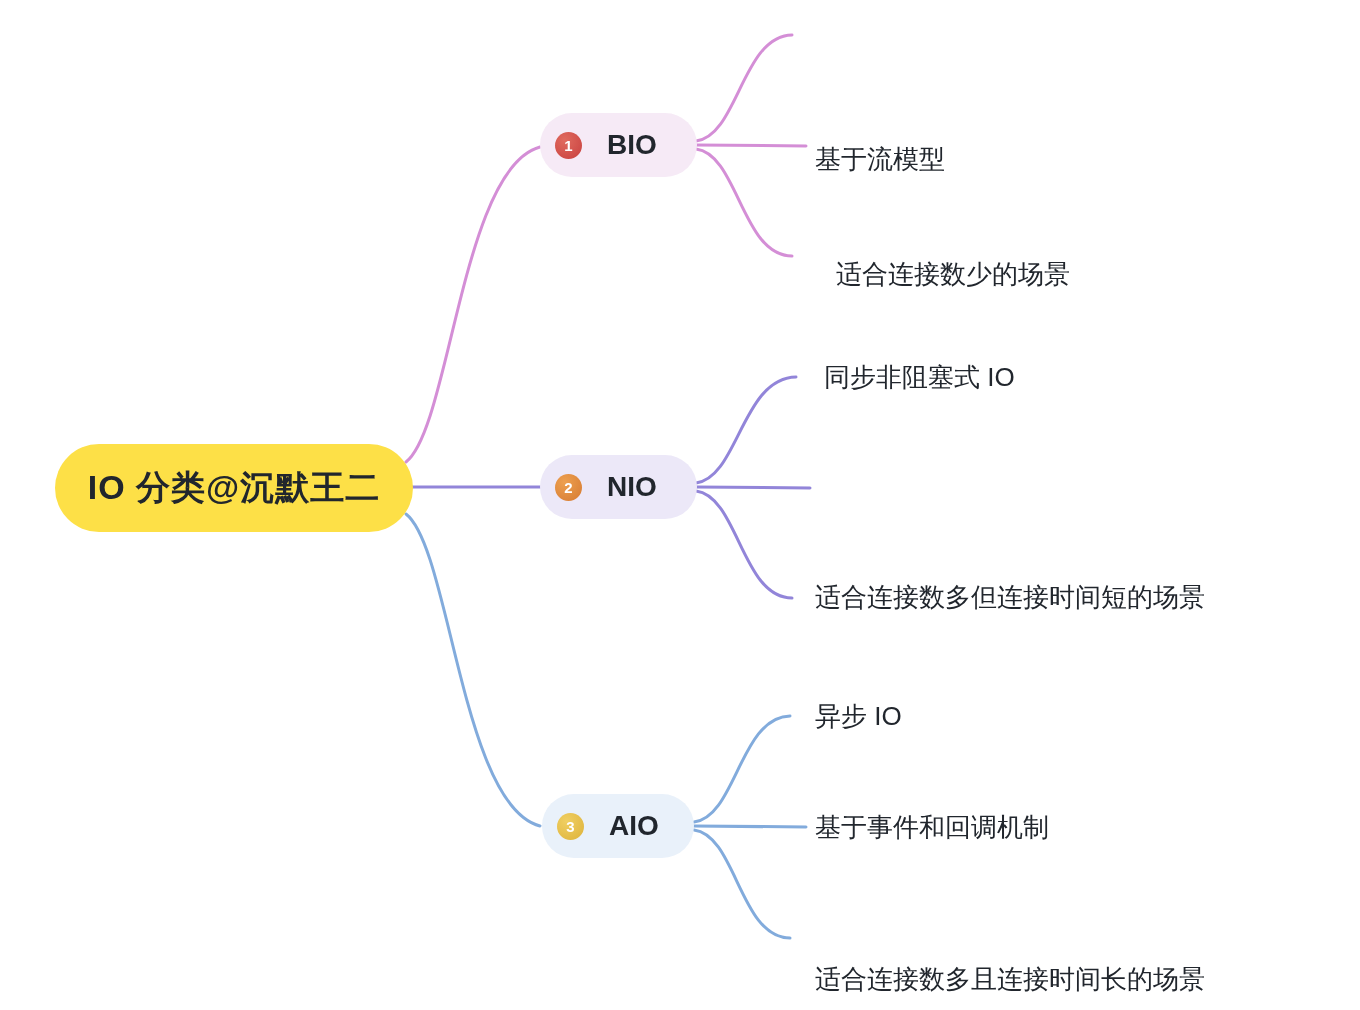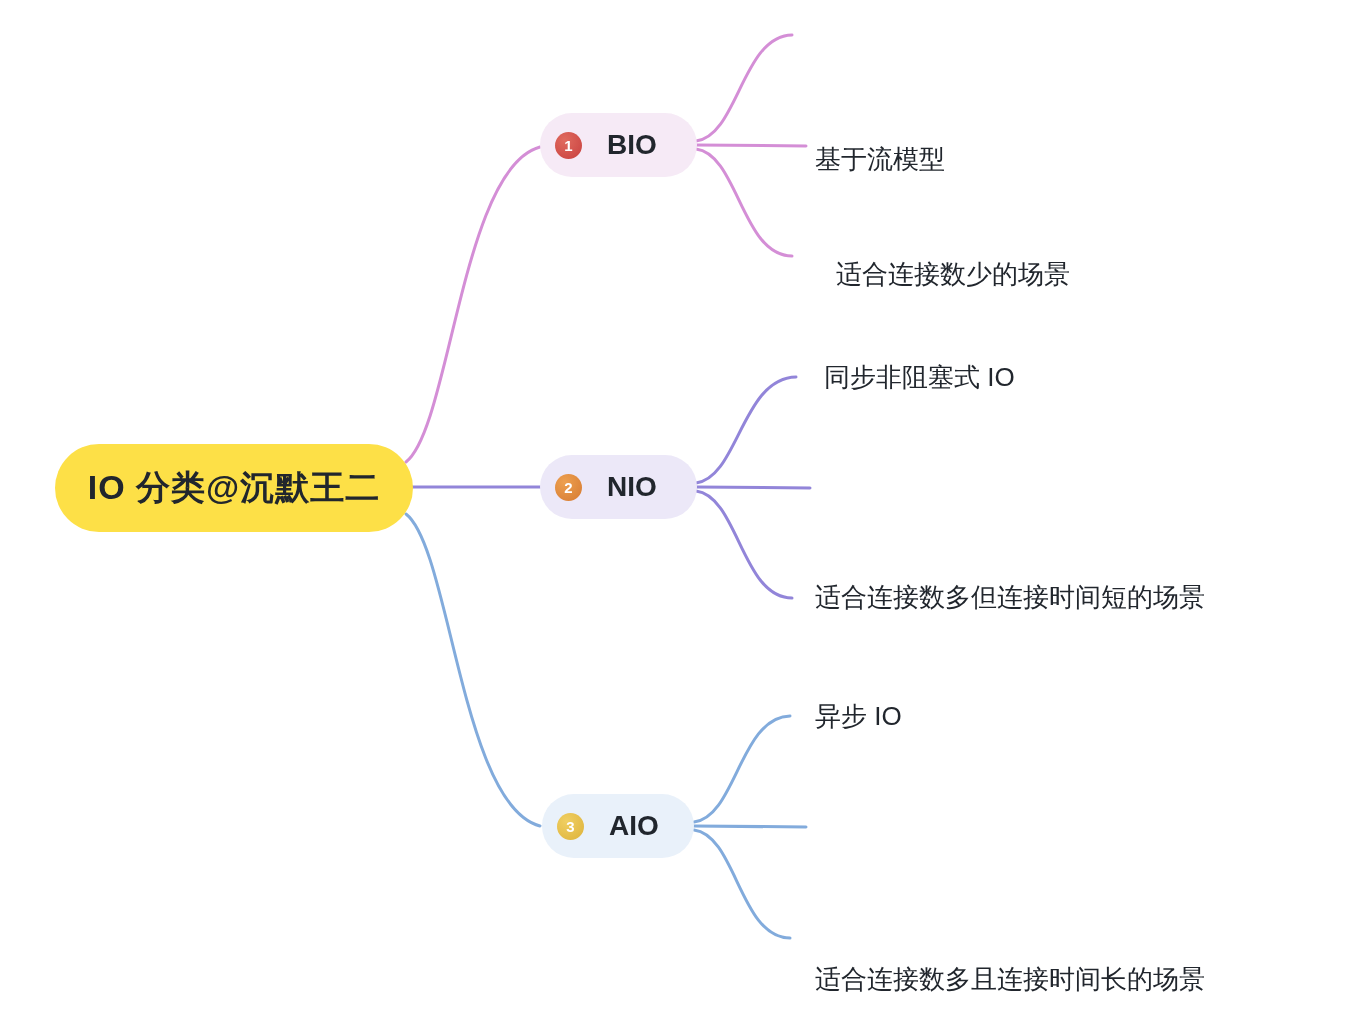--- a/index.html
+++ b/index.html
@@ -114,15 +114,16 @@
     <span>NIO</span>
   </div>
   <div class="leaf" style="left:824px; top:358px;">同步非阻塞式 IO</div>
   <div class="leaf" style="left:815px; top:578px;">适合连接数多但连接时间短的场景</div>
 
   <div class="node branch aio">
     <span class="badge b3">3</span>
     <span>AIO</span>
   </div>
   <div class="leaf" style="left:815px; top:697px;text-align:right;">异步 IO</div>
+  <div class="leaf" style="left:815px; top:808px;">基于事件和回调机制</div>
   <div class="leaf" style="left:815px; top:960px;">适合连接数多且连接时间长的场景</div>
 
 </div>
 
 </body></html>

